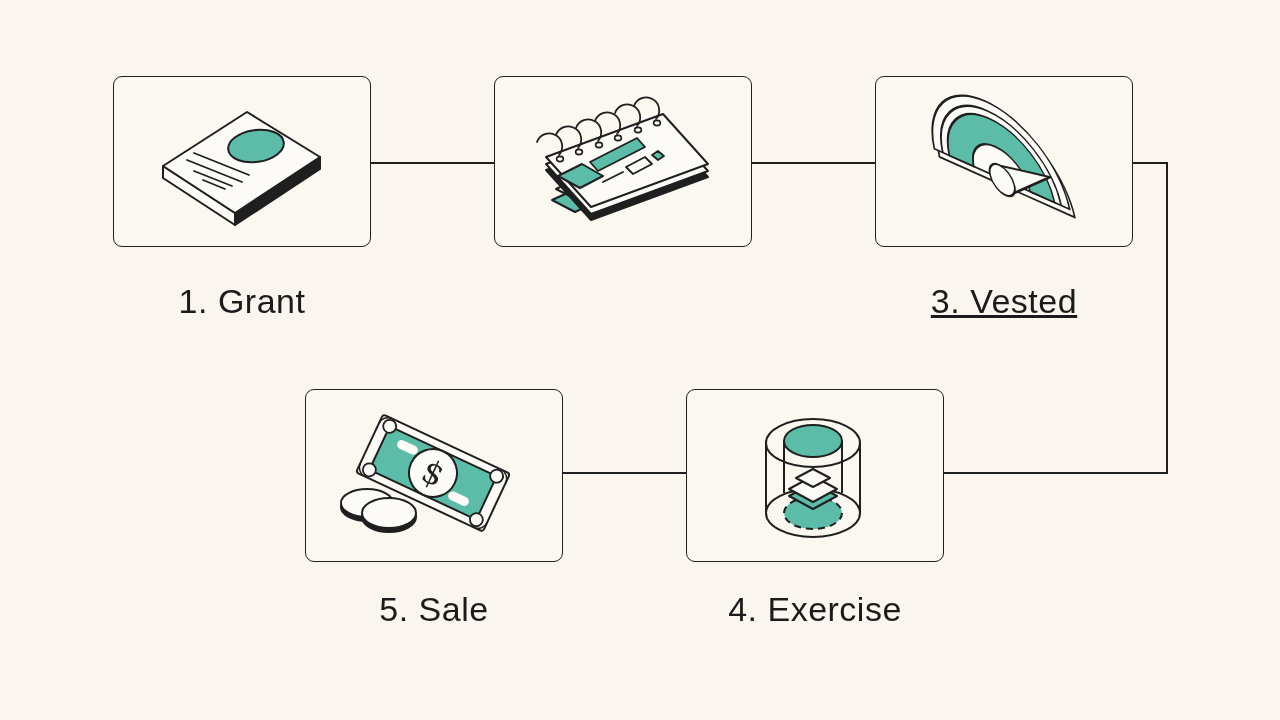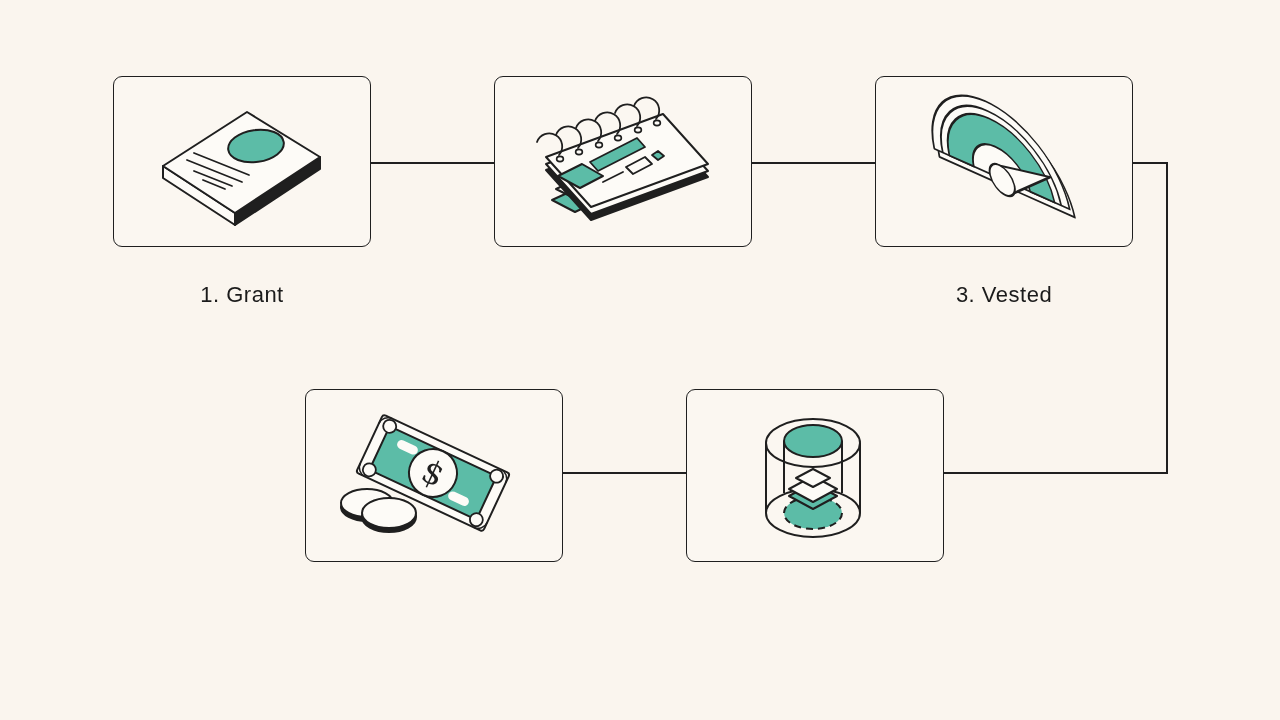--- a/index.html
+++ b/index.html
@@ -10,25 +10,25 @@
     background:#FBF7F1;border:1.6px solid #1F1F1F;border-radius:9px;
     box-sizing:border-box;display:flex;align-items:center;justify-content:center;
   }
   .card-1{left:113px;top:76px;}
   .card-2{left:494px;top:76px;}
   .card-3{left:875px;top:76px;}
   .card-5{left:305px;top:389px;height:173px;}
   .card-4{left:686px;top:389px;height:173px;}
   .step-label{
     position:absolute;width:258px;text-align:center;
-    font-size:22px;line-height:1;letter-spacing:0.5px;color:#1B1B1B;
+    font-size:34px;line-height:1;letter-spacing:0.5px;color:#1B1B1B;
   }
   .lbl-1{left:113px;top:284px;}
   .lbl-2{left:494px;top:284px;}
-  .lbl-3{left:875px;top:284px;}
+  .lbl-3{left:875px;top:284px;text-decoration:underline;}
   .lbl-5{left:305px;top:592px;}
   .lbl-4{left:686px;top:592px;}
   .connector{position:absolute;background:#1F1F1F;}
   svg{display:block;}
 </style>
 </head>
 <body>
 
 <div class="stage">
 
@@ -146,14 +146,16 @@
         <ellipse cx="38" cy="106" rx="26" ry="14" fill="#1F1F1F"></ellipse>
         <ellipse cx="38" cy="102" rx="26" ry="14" fill="#FDFBF7"></ellipse>
         <ellipse cx="60" cy="116" rx="27" ry="15" fill="#1F1F1F"></ellipse>
         <ellipse cx="60" cy="112" rx="27" ry="15" fill="#FDFBF7"></ellipse>
       </g>
     </svg>
   </div>
 
   <div class="step-label lbl-1">1. Grant</div>
   <div class="step-label lbl-3">3. Vested</div>
+  <div class="step-label lbl-4">4. Exercise</div>
+  <div class="step-label lbl-5">5. Sale</div>
 
 </div>
 
 </body></html>

